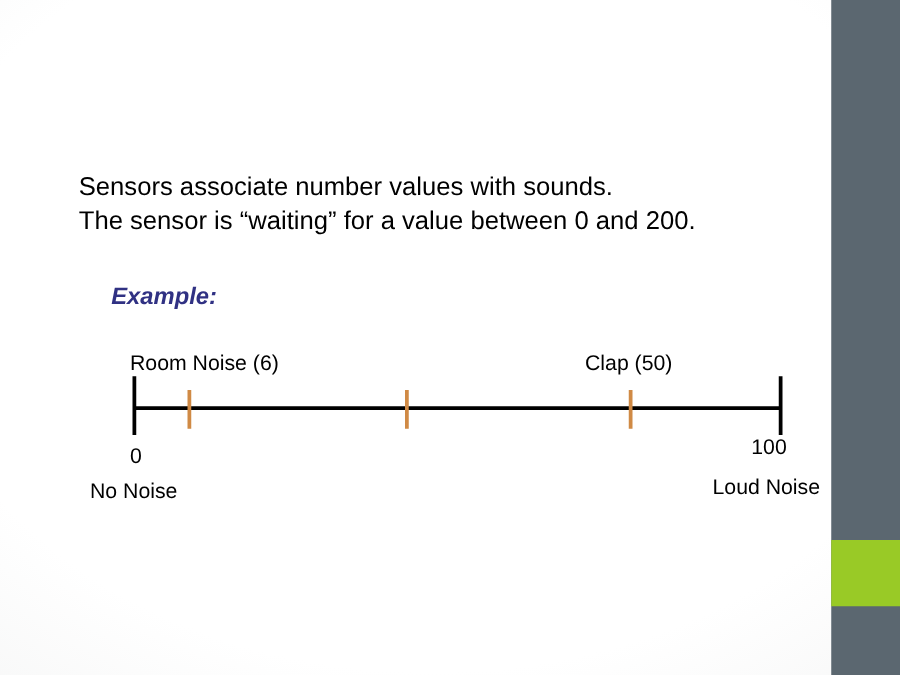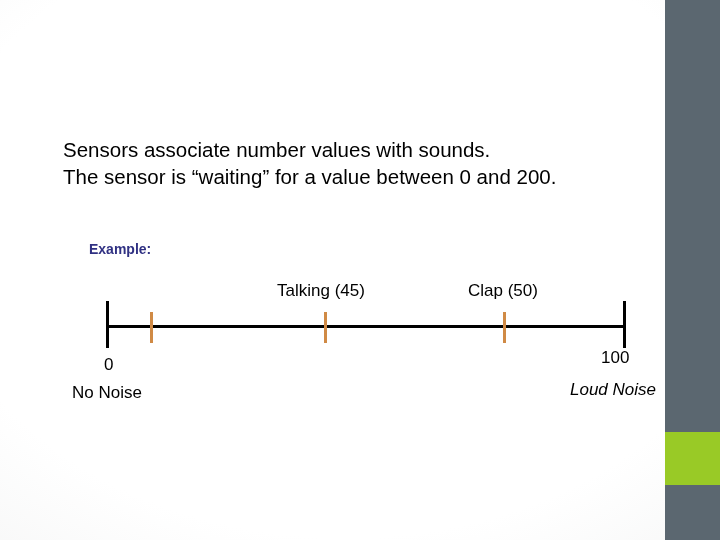--- a/index.html
+++ b/index.html
@@ -36,24 +36,25 @@
   .body-text {
     position: absolute;
     left: 63px; top: 136px;
     font-size: 20.5px;
     line-height: 27px;
     color: #000000;
     white-space: nowrap;
   }
   .example-label {
     position: absolute;
-    left: 89px; top: 241px;
-    font-size: 14px;
+    left: 89px; top: 227px;
+    font-size: 19px;
     font-weight: bold;
     color: #303183;
+    font-style: italic;
   }
   .numberline { position: absolute; left: 0; top: 0; width: 720px; height: 540px; }
   .marker-label {
     position: absolute;
     top: 281px;
     font-size: 17px;
     color: #000000;
     white-space: nowrap;
   }
   .marker-label.m0 { left: 104px; }
@@ -84,38 +85,38 @@
   .nl-tick.t2 { left: 503px; }
   .end-value {
     position: absolute;
     font-size: 17px;
     color: #000000;
     white-space: nowrap;
   }
   .min-value  { left: 104px; top: 355px; }
   .min-label  { left: 72px;  top: 383px; }
   .max-value  { left: 601px; top: 348px; }
-  .max-label  { left: 570px; top: 380px; font-style: italic; }
+  .max-label  { left: 570px; top: 380px; }
 </style>
 </head>
 <body>
 
 <div class="slide">
 
 
   <div class="body-text">
     <div>Sensors associate number values with sounds.</div>
     <div>The sensor is “waiting” for a value between 0 and 200.</div>
   </div>
 
   <div class="example-label">Example:</div>
 
   <div class="numberline">
 
-    <div class="marker-label m1">Talking (45)</div>
+    <div class="marker-label m0">Room Noise (6)</div>
     <div class="marker-label m2">Clap (50)</div>
 
     <div class="nl-line"></div>
     <div class="nl-endtick left"></div>
     <div class="nl-endtick right"></div>
 
     <div class="nl-tick t0"></div>
     <div class="nl-tick t1"></div>
     <div class="nl-tick t2"></div>
 

